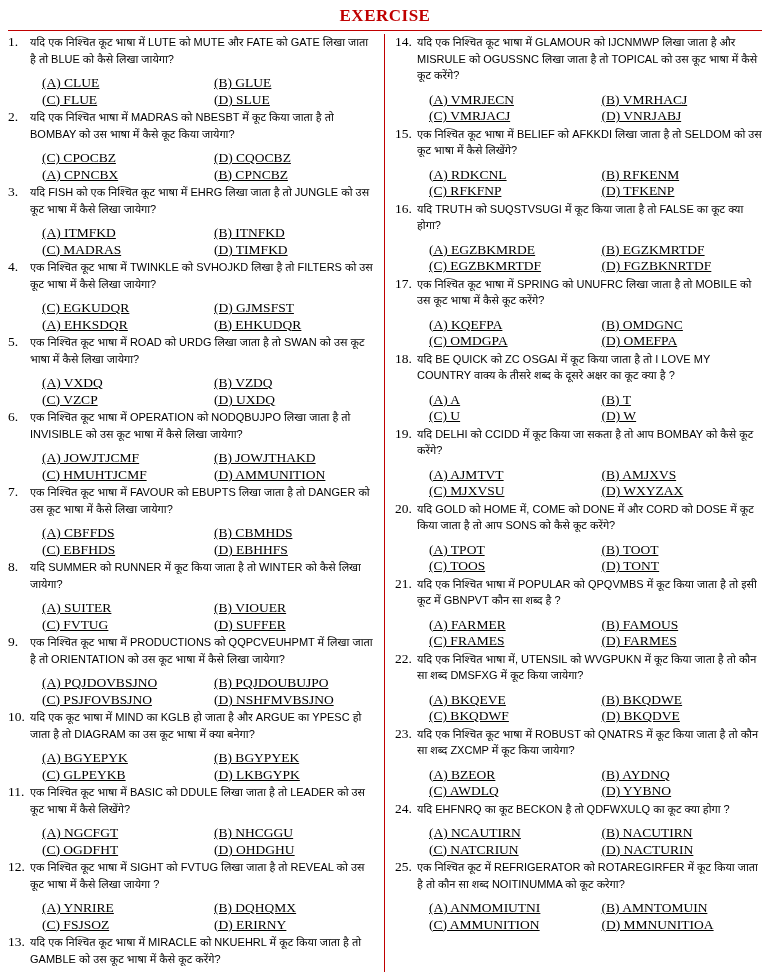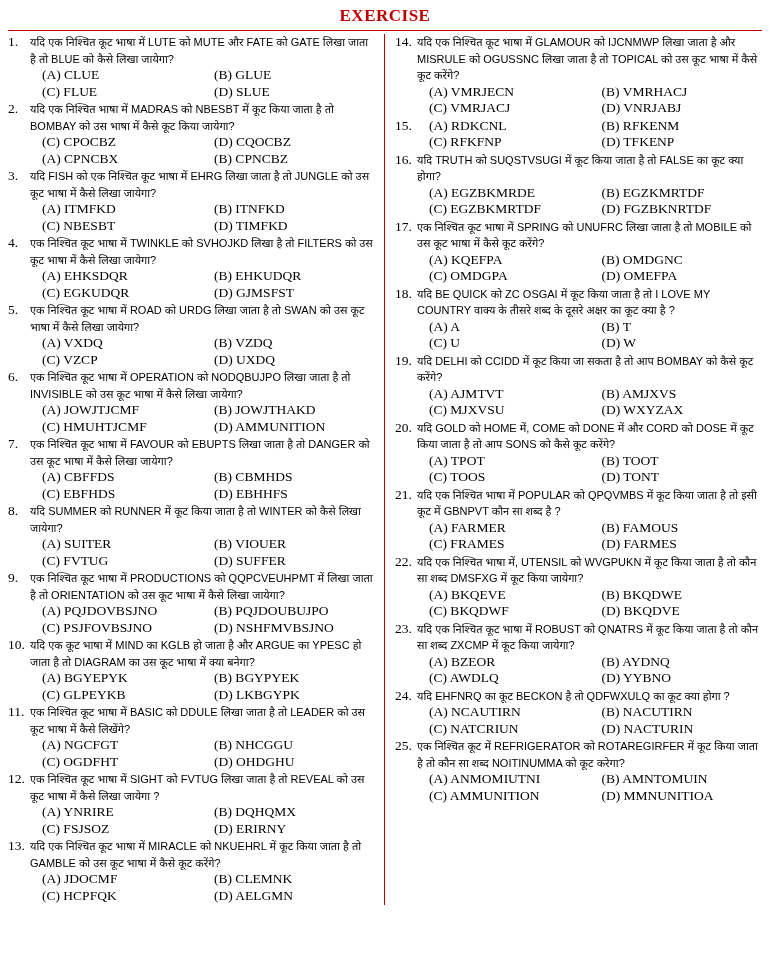--- a/index.html
+++ b/index.html
@@ -61,21 +61,22 @@
   }
   .qbody {
     flex: 1 1 auto;
   }
   .qtext {
     font-size: 13.5px;
     line-height: 16.5px;
     text-align: left;
   }
   .opts {
-    margin-top: 0px;
+    margin-top: 8px;
+    text-decoration: underline;
   }
   .optrow {
     display: flex;
     font-size: 13.5px;
     line-height: 16.5px;
   }
   .opt {
     width: 50%;
     box-sizing: border-box;
     padding-left: 12px;
@@ -130,39 +131,39 @@
         <div class="q">
           <div class="qnum">3.</div>
           <div class="qbody">
             <div class="qtext hi">यदि FISH को एक निश्चित कूट भाषा में EHRG लिखा जाता है तो JUNGLE को उस कूट भाषा में कैसे लिखा जायेगा?</div>
             <div class="opts">
               <div class="optrow">
                 <div class="opt">(A) ITMFKD</div>
                 <div class="opt">(B) ITNFKD</div>
               </div>
               <div class="optrow">
-                <div class="opt">(C) NBESBT</div>
+                <div class="opt">(C) MADRAS</div>
                 <div class="opt">(D) TIMFKD</div>
               </div>
             </div>
           </div>
         </div>
         <div class="q">
           <div class="qnum">4.</div>
           <div class="qbody">
             <div class="qtext hi">एक निश्चित कूट भाषा में TWINKLE को SVHOJKD लिखा है तो FILTERS को उस कूट भाषा में कैसे लिखा जायेगा?</div>
             <div class="opts">
+              <div class="optrow">
+                <div class="opt">(C) EGKUDQR</div>
+                <div class="opt">(D) GJMSFST</div>
+              </div>
               <div class="optrow">
                 <div class="opt">(A) EHKSDQR</div>
                 <div class="opt">(B) EHKUDQR</div>
               </div>
-              <div class="optrow">
-                <div class="opt">(C) EGKUDQR</div>
-                <div class="opt">(D) GJMSFST</div>
-              </div>
             </div>
           </div>
         </div>
         <div class="q">
           <div class="qnum">5.</div>
           <div class="qbody">
             <div class="qtext hi">एक निश्चित कूट भाषा में ROAD को URDG लिखा जाता है तो SWAN को उस कूट भाषा में कैसे लिखा जायेगा?</div>
             <div class="opts">
               <div class="optrow">
                 <div class="opt">(A) VXDQ</div>
@@ -317,20 +318,21 @@
               <div class="optrow">
                 <div class="opt">(C) VMRJACJ</div>
                 <div class="opt">(D) VNRJABJ</div>
               </div>
             </div>
           </div>
         </div>
         <div class="q">
           <div class="qnum">15.</div>
           <div class="qbody">
+            <div class="qtext hi">एक निश्चित कूट भाषा में BELIEF को AFKKDI लिखा जाता है तो SELDOM को उस कूट भाषा में कैसे लिखेंगे?</div>
             <div class="opts">
               <div class="optrow">
                 <div class="opt">(A) RDKCNL</div>
                 <div class="opt">(B) RFKENM</div>
               </div>
               <div class="optrow">
                 <div class="opt">(C) RFKFNP</div>
                 <div class="opt">(D) TFKENP</div>
               </div>
             </div>

